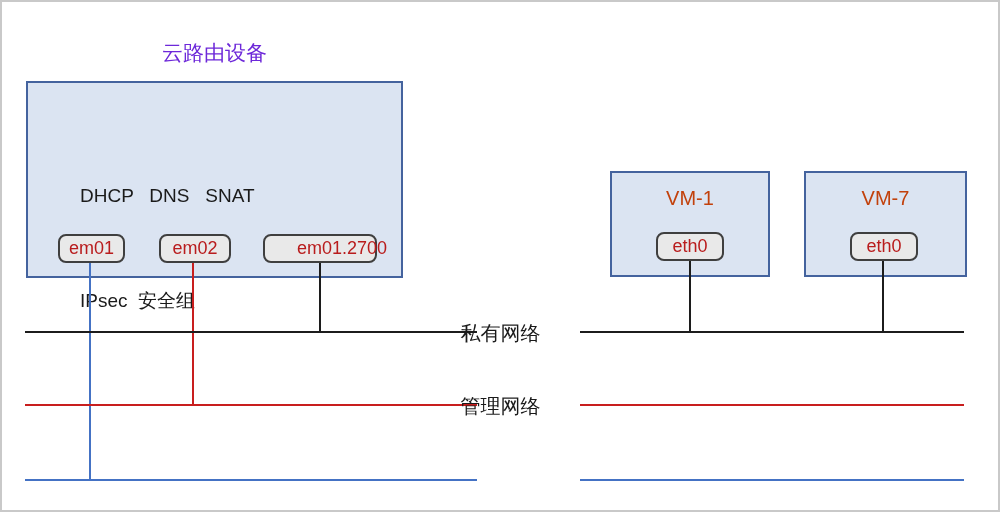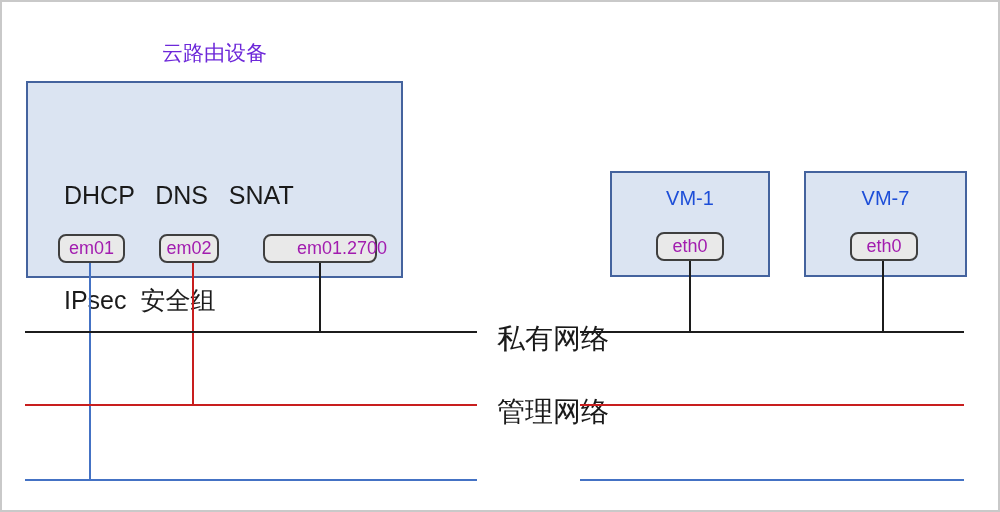--- a/index.html
+++ b/index.html
@@ -36,48 +36,48 @@
     border: 2px solid #44639e;
     z-index: 1;
   }
   .router-box { left: 24px; top: 79px; width: 377px; height: 197px; }
   .vm1-box    { left: 608px; top: 169px; width: 160px; height: 106px; }
   .vm2-box    { left: 802px; top: 169px; width: 163px; height: 106px; }
   .vm-name {
     margin-top: 14px;
     text-align: center;
     font-size: 20px;
-    color: #1d4ed8;
+    color: #c2410c;
   }
   .features {
     position: absolute;
-    left: 36px;
+    left: 52px;
     top: 25px;
-    font-size: 25px;
+    font-size: 19px;
     line-height: 35px;
     white-space: pre;
     color: #1a1a1a;
   }
   
   .port {
     position: absolute;
     height: 29px;
     box-sizing: border-box;
     background: #e9e9e9;
     border: 2px solid #3f3f3f;
     border-radius: 8px;
     display: flex;
     align-items: center;
     justify-content: center;
     font-size: 18px;
-    color: #a21caf;
+    color: #b91c1c;
     z-index: 3;
   }
   .port-em01   { left: 56px;  top: 232px; width: 67px; }
-  .port-em02   { left: 157px; top: 232px; width: 60px; }
+  .port-em02   { left: 157px; top: 232px; width: 72px; }
   .port-em012700 { left: 261px; top: 232px; width: 114px; padding-left: 44px; }
   .port-vm1-eth0 { left: 654px; top: 230px; width: 68px; }
   .port-vm2-eth0 { left: 848px; top: 230px; width: 68px; }
   
   .conn {
     position: absolute;
     width: 2px;
     z-index: 2;
   }
   .conn-em01 { left: 87px;  top: 261px; height: 218px; background: #4472c4; }
@@ -91,24 +91,24 @@
     height: 2px;
     z-index: 2;
   }
   .bus-left  { left: 23px;  width: 452px; }
   .bus-right { left: 578px; width: 384px; }
   .bus-private    { top: 329px; background: #1c1c1c; }
   .bus-management { top: 402px; background: #c81e1e; }
   .bus-public     { top: 477px; background: #4472c4; }
   .bus-label {
     position: absolute;
-    left: 495px;
+    left: 447px;
     width: 103px;
     text-align: center;
-    font-size: 28px;
+    font-size: 20px;
     color: #1a1a1a;
     white-space: nowrap;
     z-index: 2;
   }
   .label-private    { top: 318px; }
   .label-management { top: 391px; font-family: Liberation Mono, monospace; }
   .label-public     { top: 466px; }
 </style>
 </head>
 <body>

